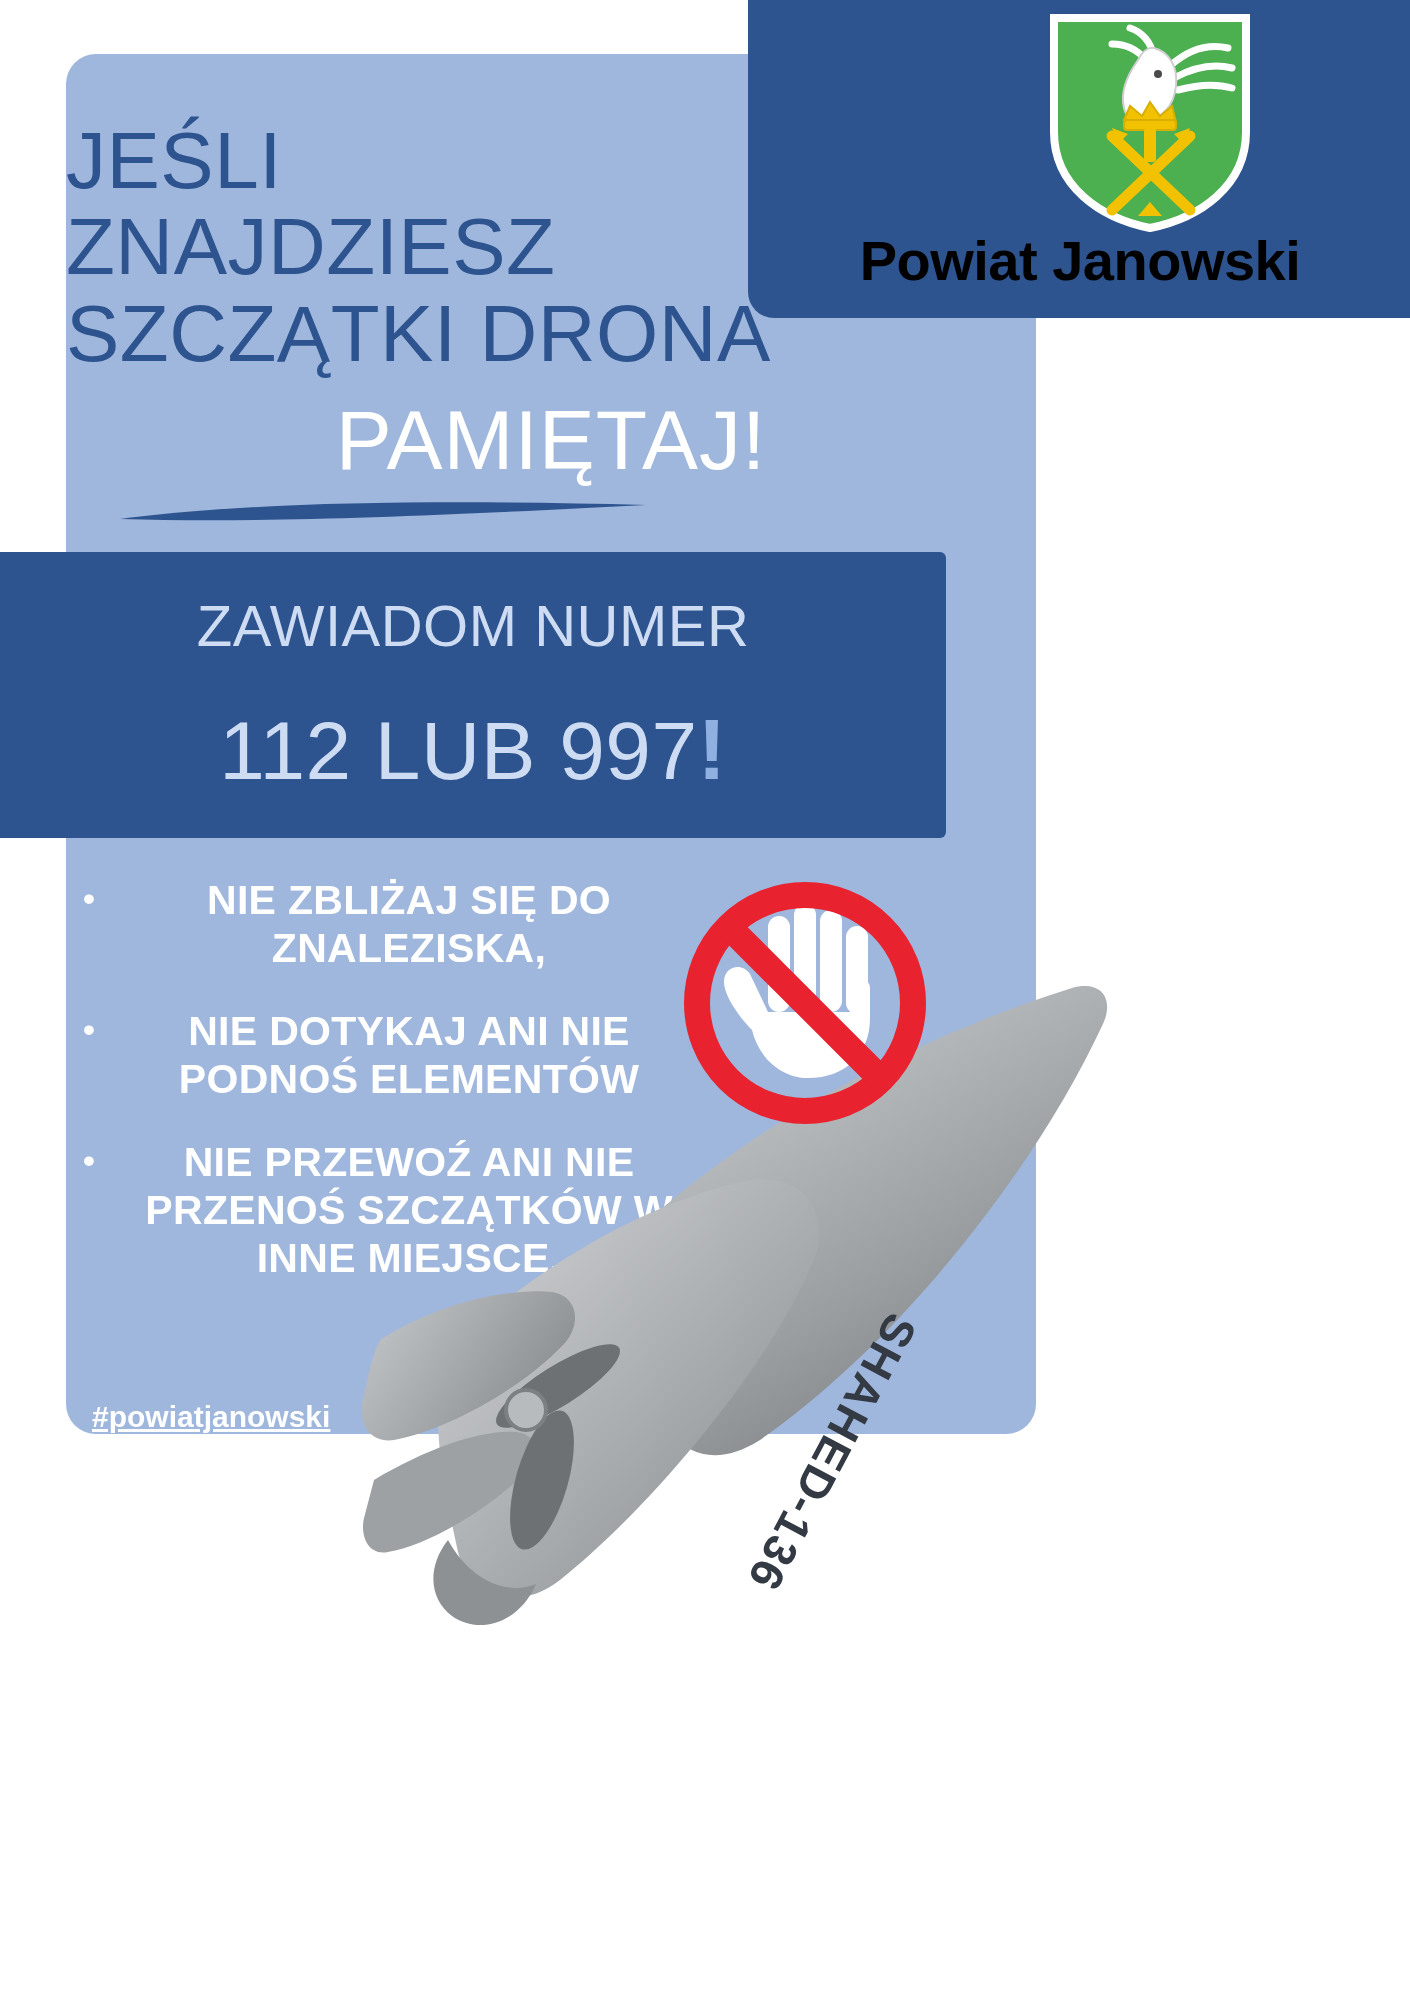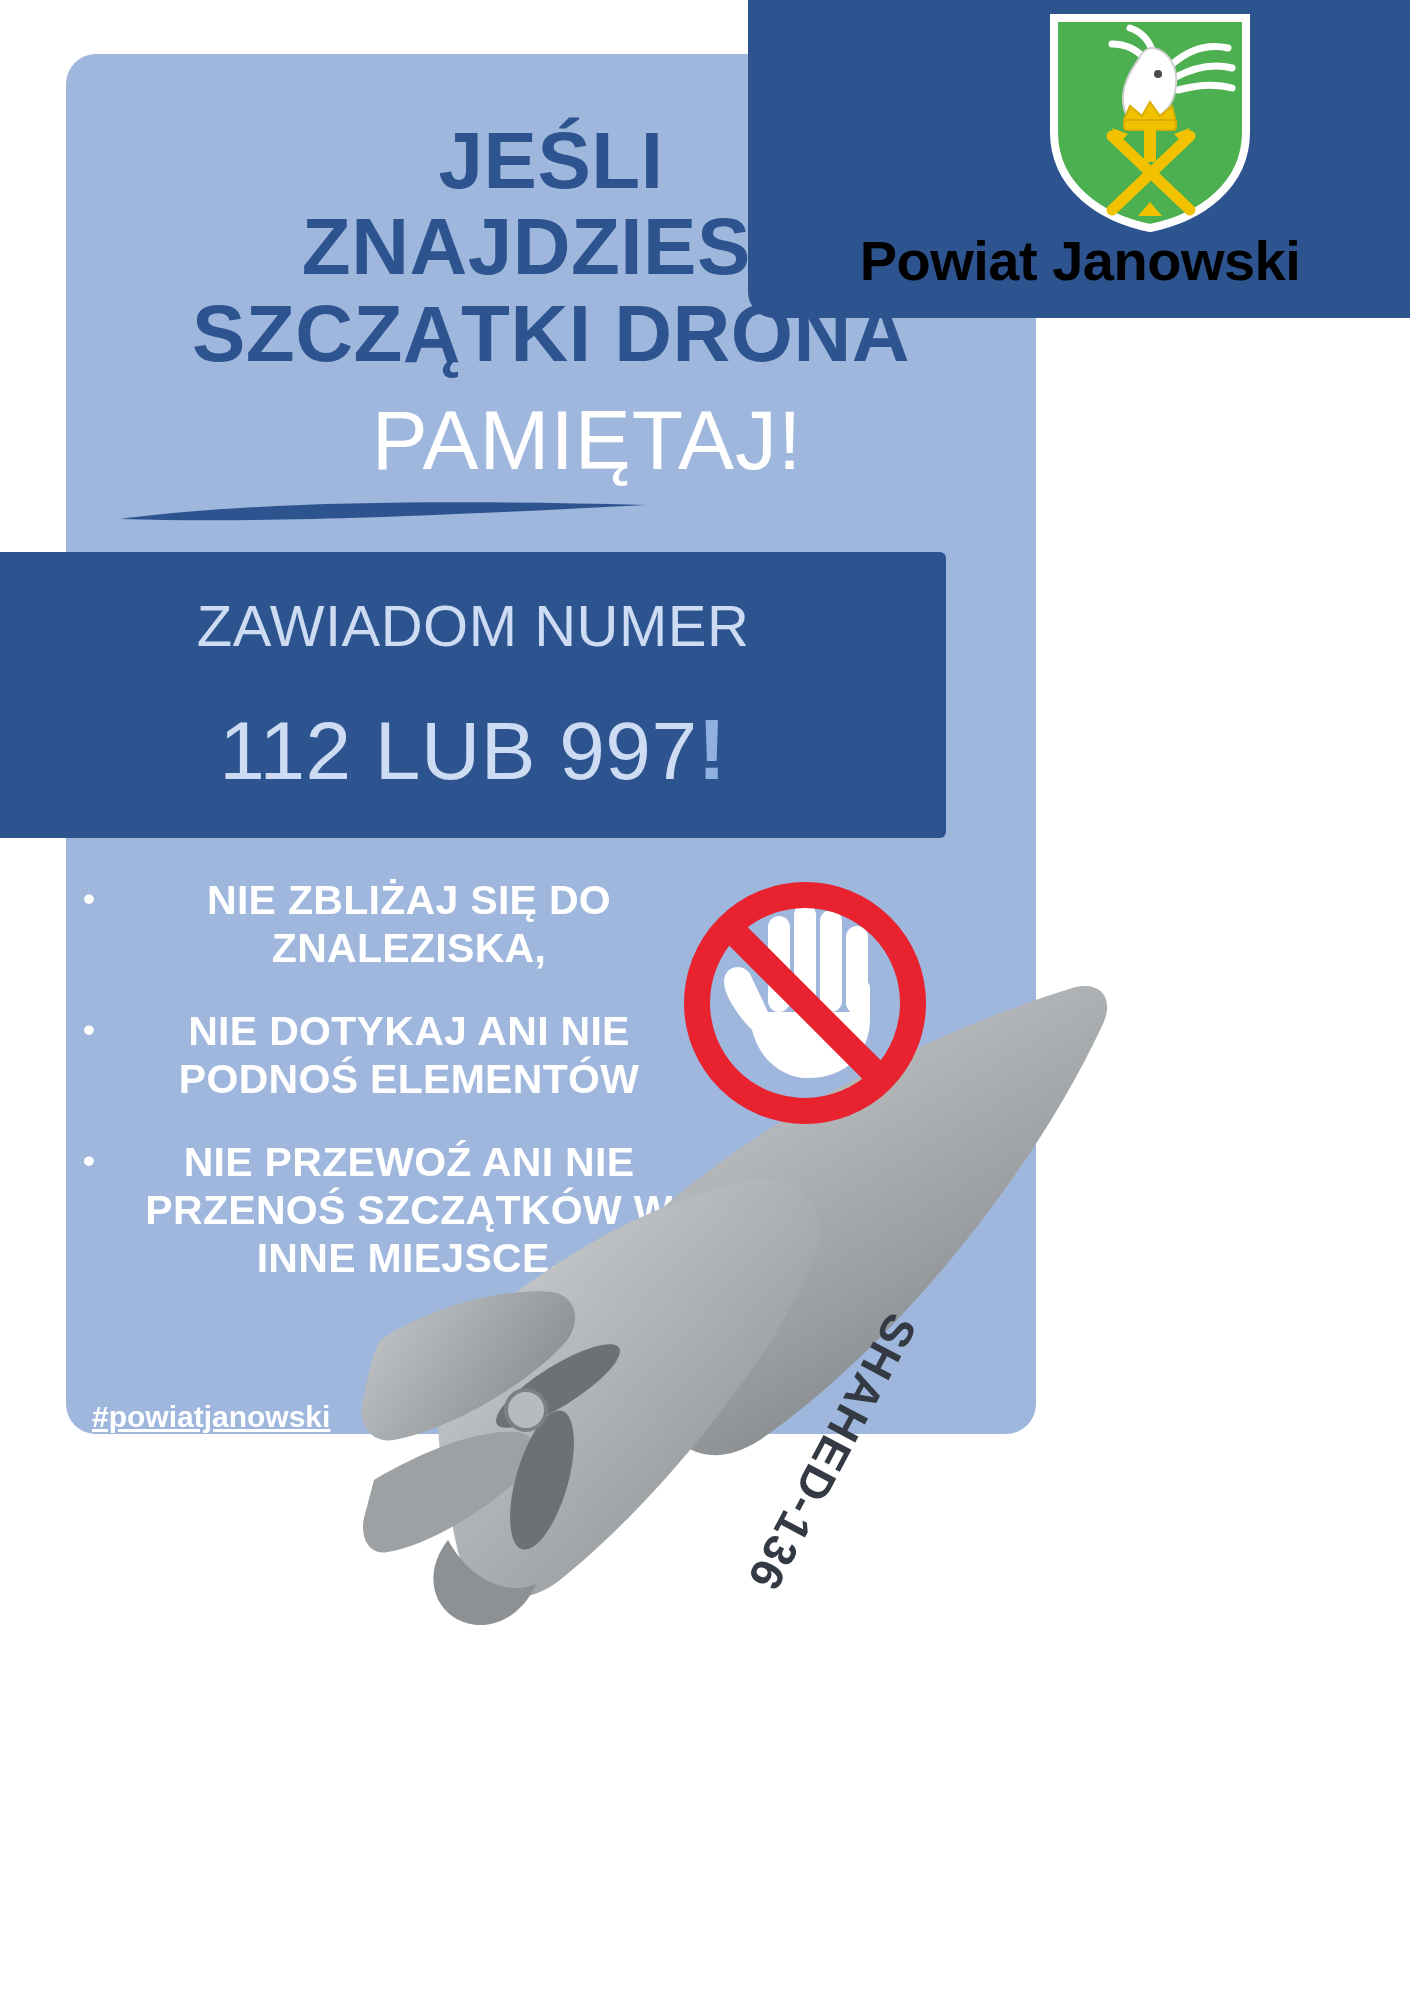--- a/index.html
+++ b/index.html
@@ -57,40 +57,39 @@
     background: #9fb6dd;
     border-radius: 30px;
   }
 
   
   .headline {
     position: absolute;
     top: 118px;
     left: 66px;
     width: 970px;
-    text-align: center;
+    text-align: left;
     color: #2e548f;
     font-size: 80px;
     line-height: 1.08;
-    font-weight: bold;
+    font-weight: normal;
     letter-spacing: 0.5px;
   }
 
   
   .remember {
     position: absolute;
     top: 392px;
     left: 66px;
     width: 970px;
     text-align: center;
     color: #ffffff;
     font-size: 84px;
     font-weight: normal;
     letter-spacing: 1px;
-    margin-left: 36px;
   }
   .underline-swoosh {
     position: absolute;
     top: 497px;
     left: 118px;
     width: 530px;
     height: 30px;
   }
 
   

